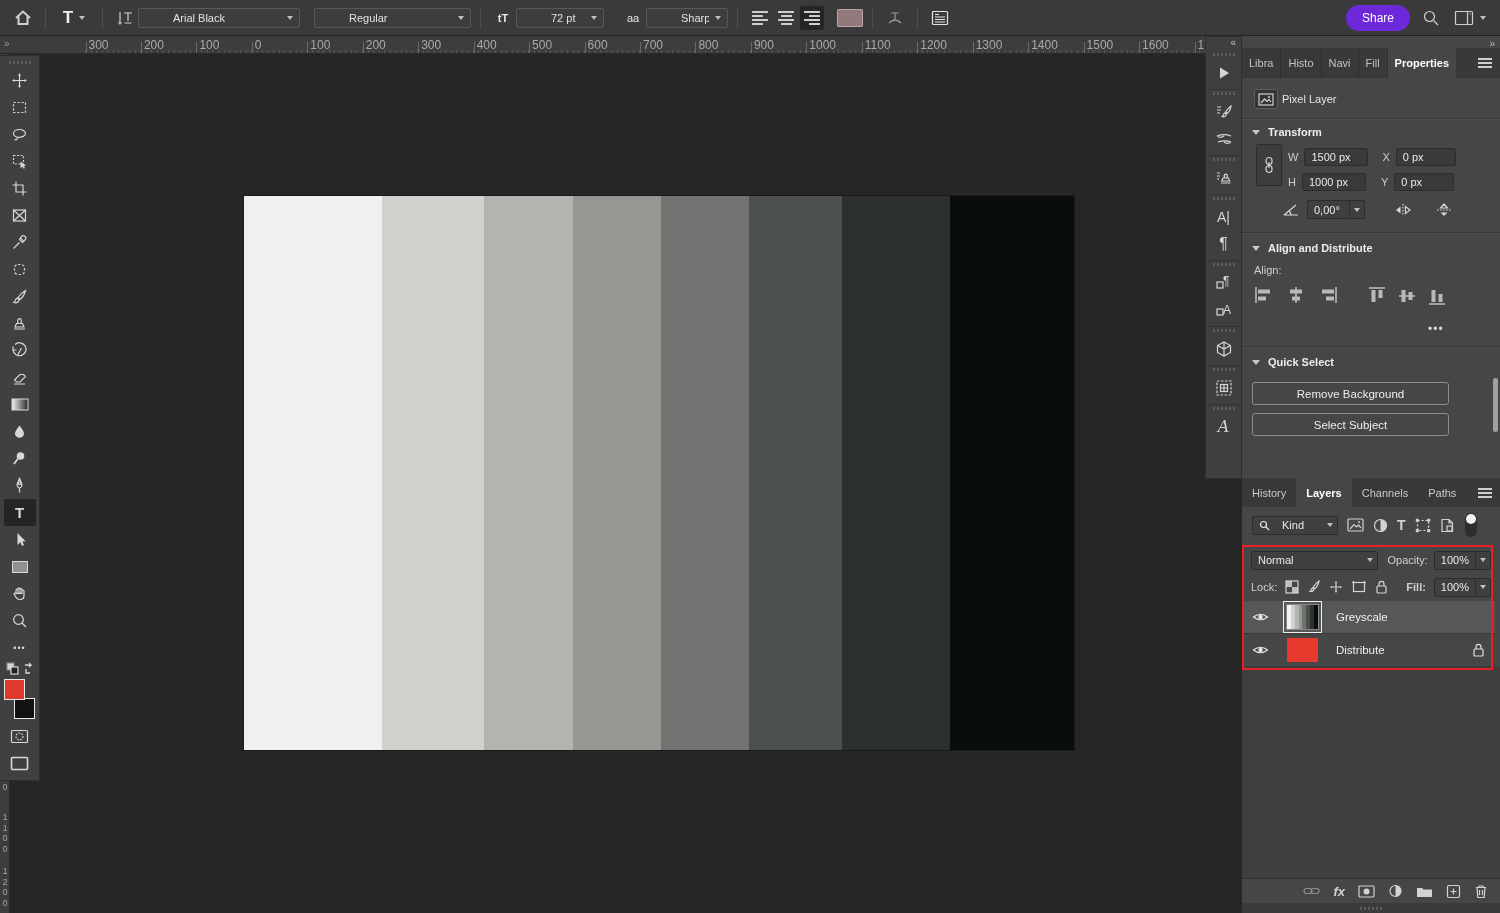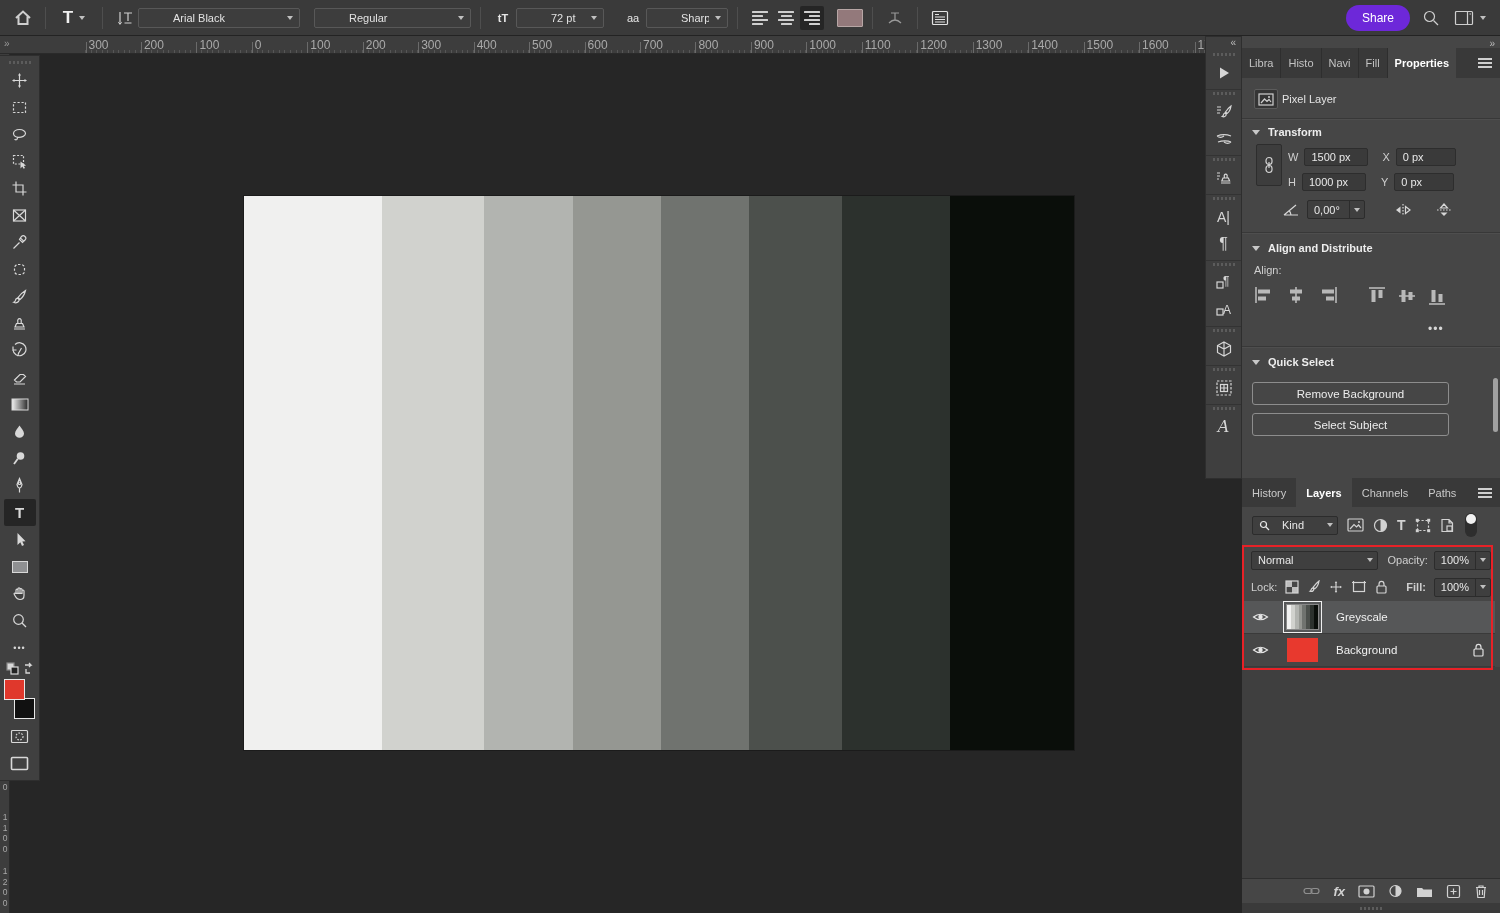--- a/index.html
+++ b/index.html
@@ -779,21 +779,21 @@
       <span class="lname">Greyscale</span>
     </div>
     <div class="layerrow" style="top:598px;">
       <span class="eye">
           <svg class="ic" width="17" height="12" viewBox="0 0 17 12">
             <path d="M1.5 6 Q8.5 0.5 15.5 6 Q8.5 11.5 1.5 6 Z"></path>
             <circle cx="8.5" cy="6" r="2.2" fill="currentColor" stroke="none"></circle>
           </svg>
         </span>
       <span class="thumb" style="background: rgb(232, 57, 46);"></span>
-      <span class="lname">Background</span>
+      <span class="lname">Distribute</span>
       <span style="color:#e0e0e0;">
           <svg class="ic" width="13" height="14" viewBox="0 0 13 14">
             <rect x="2" y="6" width="9" height="7" rx="1"></rect>
             <path d="M4 6 V4.2 A2.5 2.8 0 1 1 9 4.2 V6"></path>
           </svg>
         </span>
     </div>
 
     <div class="layers-empty"></div>
 

